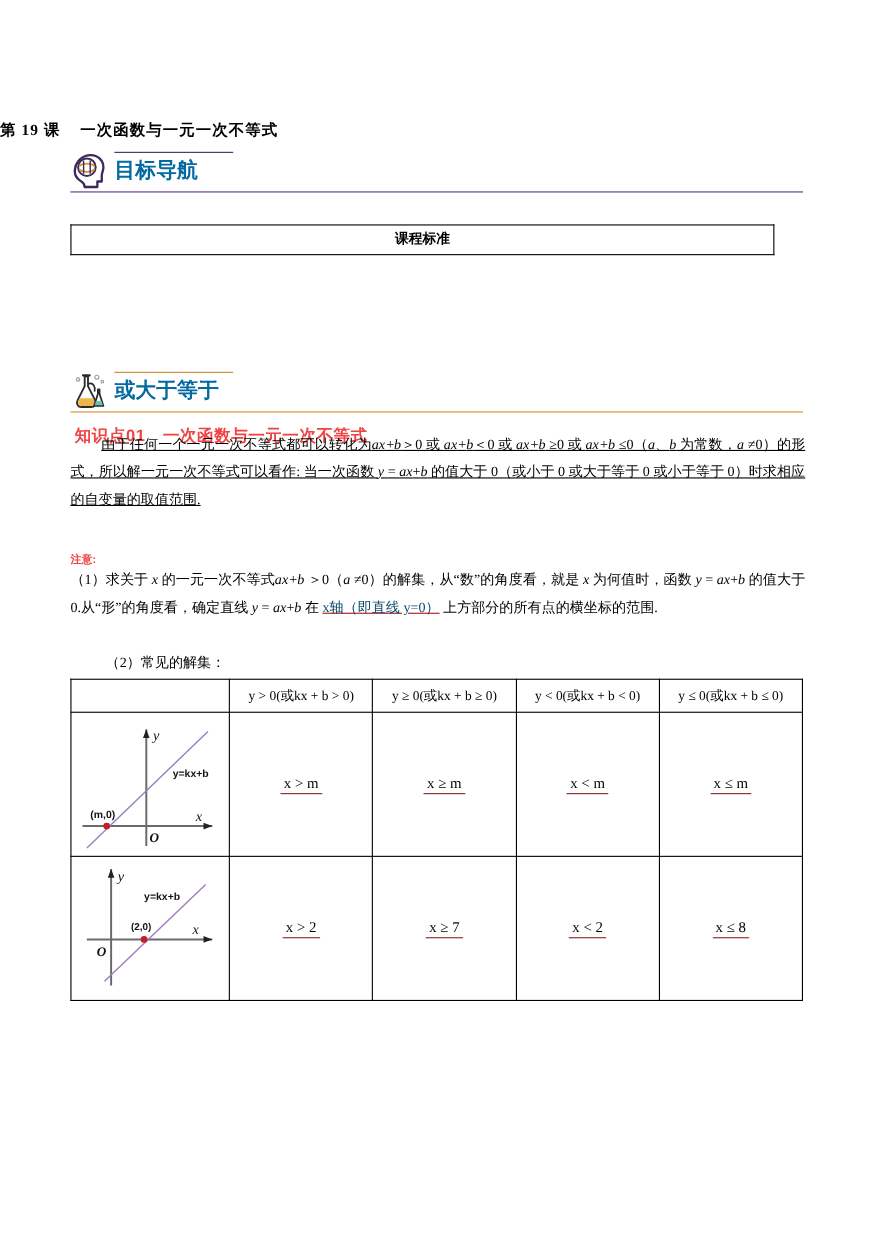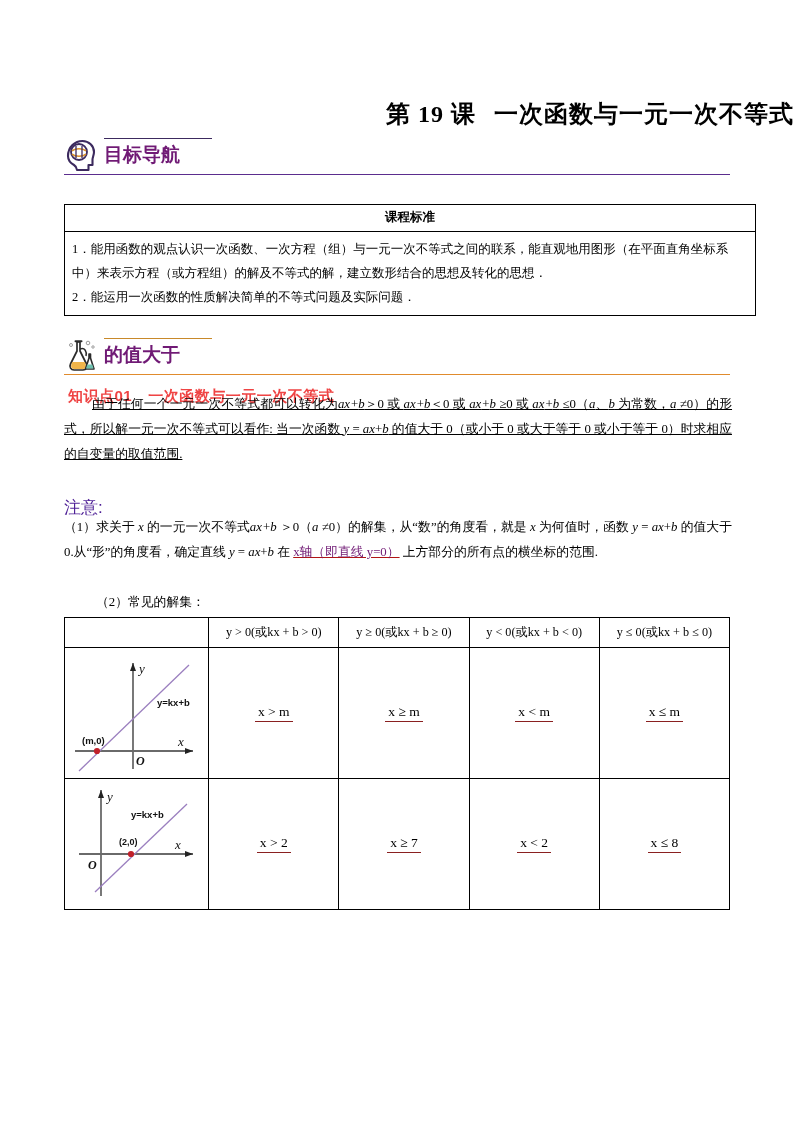--- a/index.html
+++ b/index.html
@@ -18,28 +18,28 @@
   .page {
     position: absolute;
     left: 0; top: 0;
     width: 794px;
     height: 1123px;
     padding: 0;
   }
 
   
   .doc-title {
-    text-align: right;
-    font-size: 24px;
+    text-align: left;
+    font-size: 14px;
     font-weight: bold;
     letter-spacing: 1px;
     margin: 0;
     position: absolute;
     left: 0; right: 0;
-    top: 98px;
+    top: 110px;
     font-family: "Liberation Serif", "DejaVu Serif", serif;
   }
   .doc-title .gap { display:inline-block; width: 18px; }
 
   
   .sec-header {
     position: absolute;
     left: 64px;
     width: 666px;
     height: 44px;
@@ -50,21 +50,21 @@
     width: 34px; height: 36px;
   }
   .sec-header .sec-label {
     position: absolute;
     left: 40px;
     top: 6px;
     font-size: 19px;
     font-weight: bold;
     font-family: "Liberation Sans", "DejaVu Sans", sans-serif;
     letter-spacing: 0px;
-    color: #701a75;
+    color: #0369a1;
   }
   .sec-header .rule-top {
     position: absolute;
     left: 40px;
     top: 2px;
     width: 108px;
     height: 0;
     border-top: 1.4px solid #3c2a5e;
   }
   .sec-header .rule-bottom {
@@ -75,21 +75,21 @@
     height: 0;
     border-top: 1.6px solid #5b2d8e;
   }
   .sec-header.orange .rule-top { border-top-color: #c8892a; }
   .sec-header.orange .rule-bottom { border-top-color: #e08b2d; }
 
   
   .std-table {
     position: absolute;
     left: 64px;
-    width: 692px;
+    width: 640px;
     border-collapse: collapse;
     border: 1px solid #000;
     font-size: 12.5px;
     padding-left: 20px;
   }
   .std-table td {
     border: 1px solid #000;
     padding: 5px 7px;
     line-height: 1.95;
   }
@@ -118,27 +118,27 @@
     position: absolute;
     left: 64px;
     width: 668px;
     font-size: 12.8px;
     line-height: 25px;
     text-align: justify;
     font-family: "Liberation Serif", "DejaVu Serif", serif;
   }
   .para.indent { text-indent: 28px; }
   .note-label {
-    color: #4c1d95;
-    font-weight: normal;
+    color: #ef4444;
+    font-weight: bold;
     font-family: "Liberation Sans","DejaVu Sans",sans-serif;
-    font-size: 17px;
+    font-size: 10px;
   }
   .red-ul {
-    color: #701a75;
+    color: #0c4a6e;
     text-decoration: underline;
     text-decoration-color: #b01515;
   }
 
   
   .sol-table {
     position: absolute;
     left: 64px;
     width: 666px;
     border-collapse: collapse;
@@ -192,46 +192,40 @@
       </svg>
     </div>
     <div class="sec-label">目标导航</div>
     <div class="rule-bottom"></div>
   </div>
 
   <table class="std-table" style="top:204px;">
     <tbody>
         <tr>
       <td class="head">课程标准</td>
-    </tr>
-    <tr>
-      <td>
-        <div>1．能用函数的观点认识一次函数、一次方程（组）与一元一次不等式之间的联系，能直观地用图形（在平面直角坐标系中）来表示方程（或方程组）的解及不等式的解，建立数形结合的思想及转化的思想．</div>
-        <div>2．能运用一次函数的性质解决简单的不等式问题及实际问题．</div>
-      </td>
     </tr>
   </tbody>
     </table>
 
   <div class="sec-header orange" style="top:336px;">
     <div class="rule-top"></div>
     <div class="icon-box">
       <svg width="36" height="36" viewBox="0 0 36 36">
         <path d="M13 4 L13 13 L6.5 26 C5 29 7 32 10 32 L19 32 C22 32 24 29 22.5 26 L16 13 L16 4 Z" fill="#ffffff" stroke="#2b2b2b" stroke-width="1.7" stroke-linejoin="round"></path>
         <path d="M8.2 24 L20.8 24 C22.6 28 22.2 31 19 31 L10 31 C6.8 31 6.4 28 8.2 24 Z" fill="#f0b44a"></path>
         <path d="M11.5 3.3 L17.5 3.3" stroke="#2b2b2b" stroke-width="2" stroke-linecap="round"></path>
         <path d="M16 11 C21 9 23 14 22 18" stroke="#2b2b2b" stroke-width="1.5" fill="none"></path>
         <path d="M25 16 L25 20 L21.5 31 L30 31 L26.5 20 L26.5 16 Z" fill="#ffffff" stroke="#2b2b2b" stroke-width="1.6" stroke-linejoin="round"></path>
         <path d="M23.3 26.5 L28.3 26.5 L29.6 30.5 L22 30.5 Z" fill="#6ec2b0"></path>
         <circle cx="7" cy="7" r="1.5" fill="none" stroke="#9a9a9a" stroke-width="1"></circle>
         <circle cx="24" cy="5" r="1.8" fill="none" stroke="#9a9a9a" stroke-width="1"></circle>
         <circle cx="29" cy="9" r="1.2" fill="none" stroke="#9a9a9a" stroke-width="1"></circle>
       </svg>
     </div>
-    <div class="sec-label">的值大于</div>
+    <div class="sec-label">或大于等于</div>
     <div class="rule-bottom"></div>
   </div>
 
   <div class="kp-heading" style="top:387px;">
     <span>知识点01</span><span class="kp-gap"></span><span>一次函数与一元一次不等式</span>
   </div>
 
   <div class="para indent" style="top:392px;text-decoration:underline;">由于任何一个一元一次不等式都可以转化为<i>ax</i> +<i>b</i>＞0 或 <i>ax</i> +<i>b</i>＜0 或 <i>ax</i> +<i>b</i> ≥0 或 <i>ax</i> +<i>b</i> ≤0（<i>a</i>、<i>b</i> 为常数，<i>a</i> ≠0）的形式，所以解一元一次不等式可以看作: 当一次函数 <i>y</i> = <i>ax</i>+<i>b</i> 的值大于 0（或小于 0 或大于等于 0 或小于等于 0）时求相应的自变量的取值范围.</div>
 
   <div class="para" style="top:499px; line-height:18px;">

